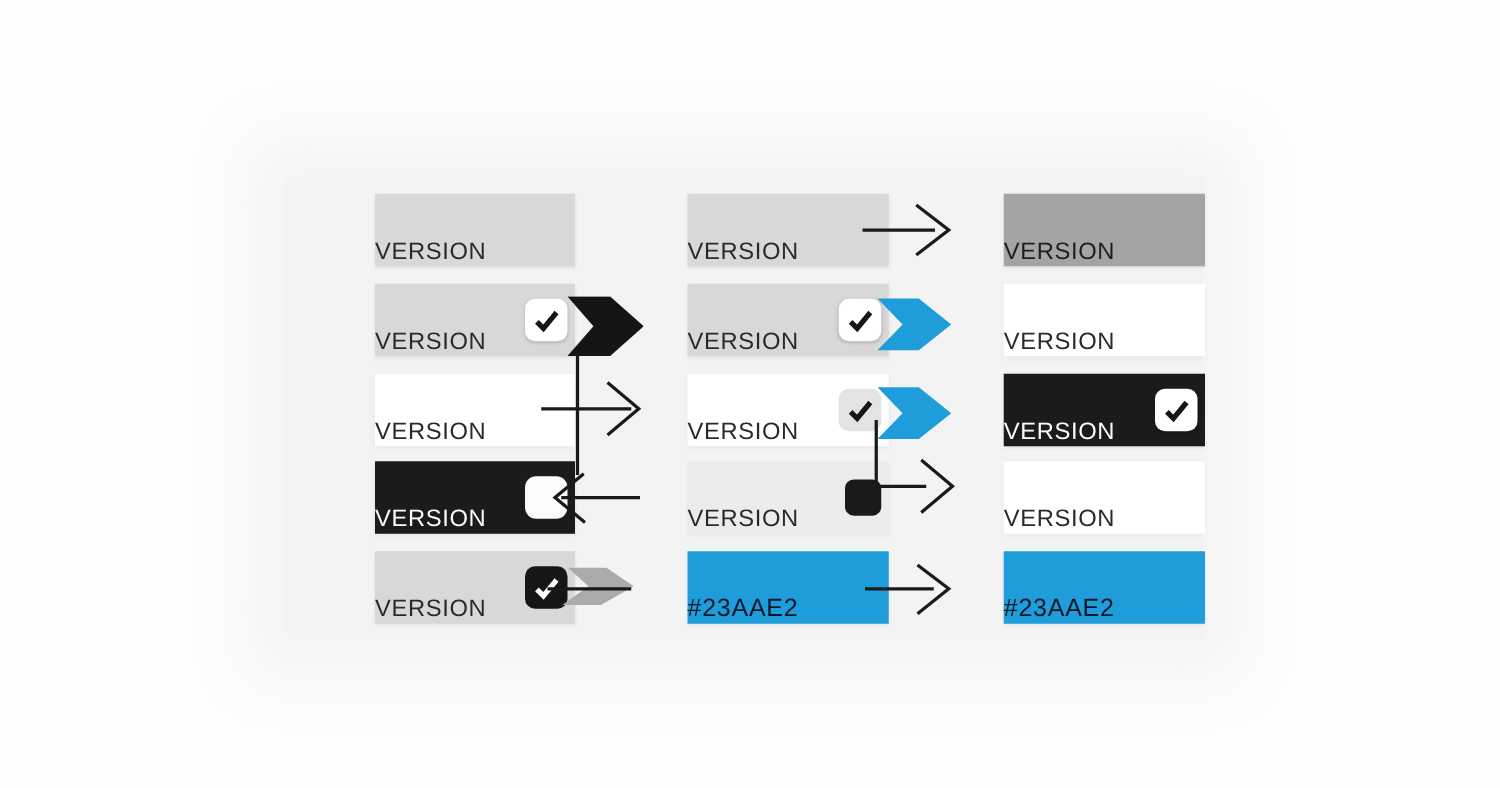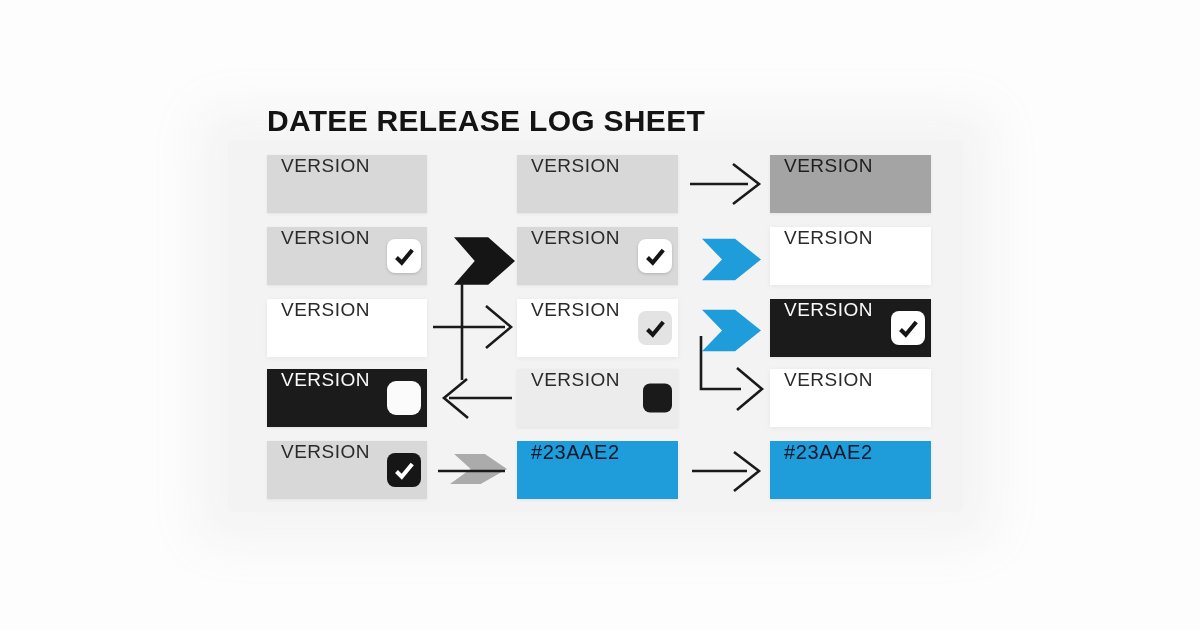--- a/index.html
+++ b/index.html
@@ -13,24 +13,25 @@
     background:#f3f3f3;border-radius:6px;
     box-shadow:0 0 45px 30px rgba(243,243,243,.9);
   }
   .title{
     position:absolute;left:267px;top:104px;margin:0;
     font-size:30px;font-weight:700;letter-spacing:.3px;color:#141414;
     white-space:nowrap;
   }
   
   .cell{
-    position:absolute;height:58px;display:flex;align-items:flex-start;
-    padding-left:14px;box-sizing:border-box;
+    position:absolute;height:58px;display:flex;align-items:flex-end;
+    box-sizing:border-box;
     font-size:19px;letter-spacing:.5px;color:#2a2a2a;
     box-shadow:0 1px 3px rgba(0,0,0,.07);
+    margin-left:33px;
   }
   .c1{left:267px;width:160px;}
   .c2{left:517px;width:161px;}
   .c3{left:770px;width:161px;}
   .r1{top:155px;} .r2{top:227px;} .r3{top:299px;} .r4{top:369px;} .r5{top:441px;}
   .v-light{background:#d8d8d8;}
   .v-lighter{background:#ececec;}
   .v-white{background:#ffffff;box-shadow:0 1px 5px rgba(0,0,0,.06);}
   .v-dark{background:#a4a4a4;color:#1e1e1e;}
   .v-black{background:#1b1b1b;color:#fafafa;}
@@ -60,21 +61,20 @@
   .overlay{position:absolute;left:0;top:0;pointer-events:none;}
   .ln{stroke:#1a1a1a;stroke-width:2.6;fill:none;}
 </style>
 </head>
 <body>
 
 <div id="stage">
 
   <div class="backdrop"></div>
 
-  <h1 class="title">DATEE RELEASE LOG SHEET</h1>
 
   <div class="cell r1 c1 v-light">
     <span>VERSION</span>
   </div>
   <div class="cell r1 c2 v-light">
     <span>VERSION</span>
   </div>
   <div class="cell r1 c3 v-dark">
     <span>VERSION</span>
   </div>

